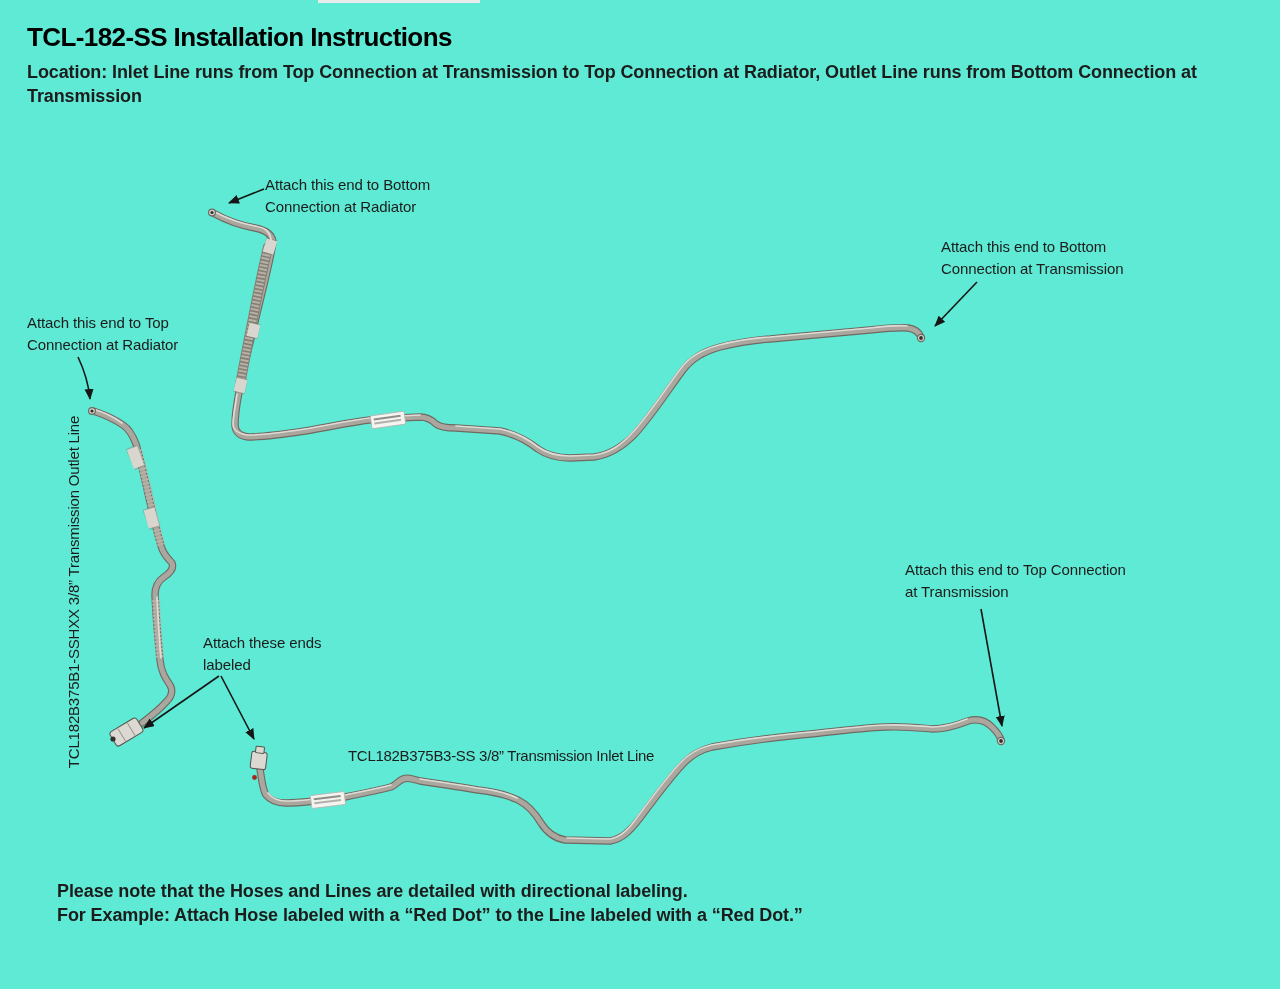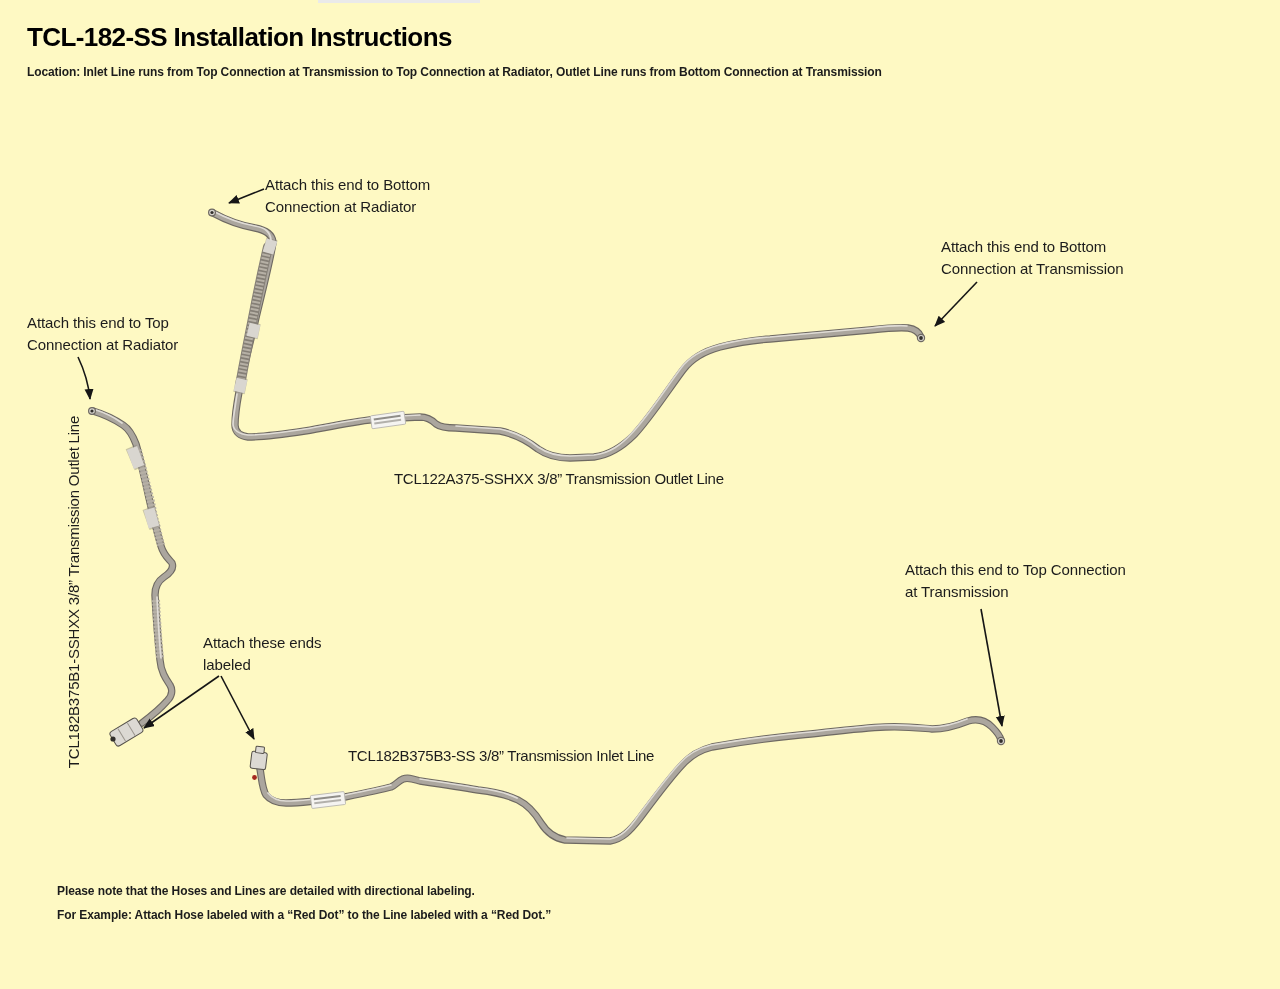--- a/index.html
+++ b/index.html
@@ -8,29 +8,29 @@
     --tube-highlight:#e4e1db;
     --braid-base:#857f76;
     --braid-tex:#b6b0a5;
     --collar:#d9d6d0;
     --fitting:#dcd9d3;
     --red-dot:#a5281e;
     --arrow:#161616;
   }
   html,body{margin:0;padding:0;background:#ffffff;}
   #page{
-    position:relative;width:1280px;height:989px;background:#fef9c3;
+    position:relative;width:1280px;height:989px;background:#5eead4;
     font-family:"Liberation Sans",sans-serif;color:#1c1c1c;overflow:hidden;
   }
   .abs{position:absolute;}
   .page-title{
     left:27px;top:22px;font-size:26px;font-weight:bold;letter-spacing:-0.6px;color:#000;
     white-space:nowrap;
   }
-  .body-bold{font-size:12px;font-weight:bold;letter-spacing:-0.1px;}
+  .body-bold{font-size:18px;font-weight:bold;letter-spacing:-0.1px;}
   .location{left:27px;top:60px;line-height:24px;width:1240px;}
   .match-note{left:27px;top:133px;white-space:nowrap;}
   .callout{font-size:15px;line-height:22px;letter-spacing:-0.1px;white-space:nowrap;}
   .part-label{font-size:15px;letter-spacing:-0.3px;white-space:nowrap;}
   .line{display:block;}
   .co-radiator-bottom{left:265px;top:174px;}
   .co-transmission-bottom{left:941px;top:236px;}
   .co-radiator-top{left:27px;top:312px;}
   .co-transmission-top{left:905px;top:559px;}
   .co-ends-together{left:203px;top:632px;}
@@ -184,21 +184,20 @@
   <div class="abs callout co-transmission-top">
     <span class="line">Attach this end to Top Connection</span>
     <span class="line">at Transmission</span>
   </div>
 
   <div class="abs callout co-ends-together">
     <span class="line">Attach these ends</span>
     <span class="line">labeled</span>
   </div>
 
-  <div class="abs part-label pl-upper">TCL122A375-SSHXX 3/8” Transmission Outlet Line</div>
 
   <div class="abs part-label pl-lower">TCL182B375B3-SS 3/8” Transmission Inlet Line</div>
 
   <div class="abs pl-vertical">TCL182B375B1-SSHXX 3/8” Transmission Outlet Line</div>
 
   <div class="abs body-bold footer">
     <span class="line">Please note that the Hoses and Lines are detailed with directional labeling.</span>
     <span class="line">For Example: Attach Hose labeled with a “Red Dot” to the Line labeled with a “Red Dot.”</span>
   </div>
 

